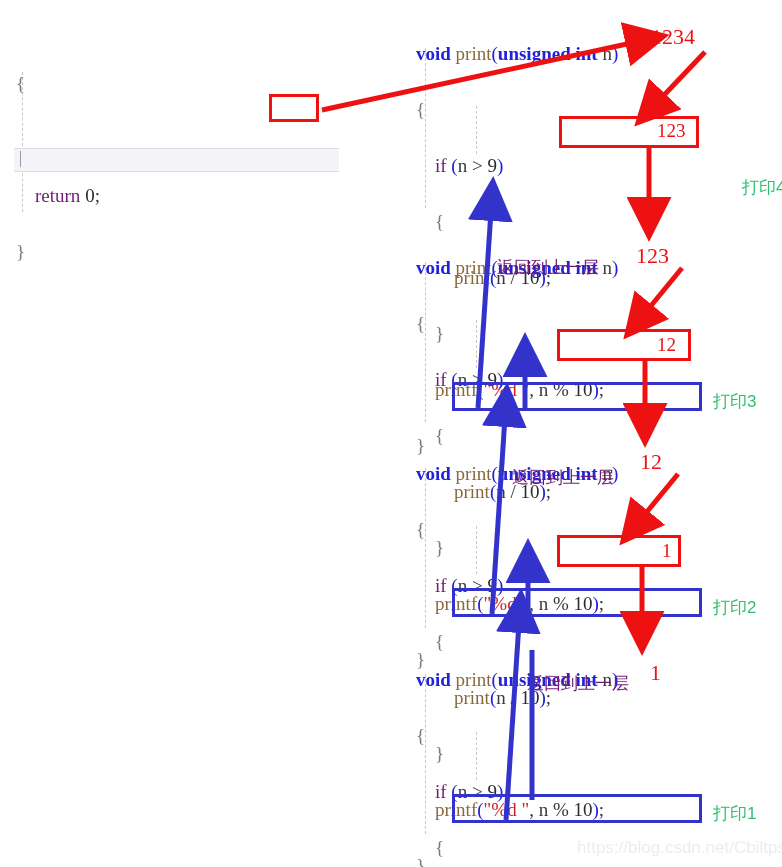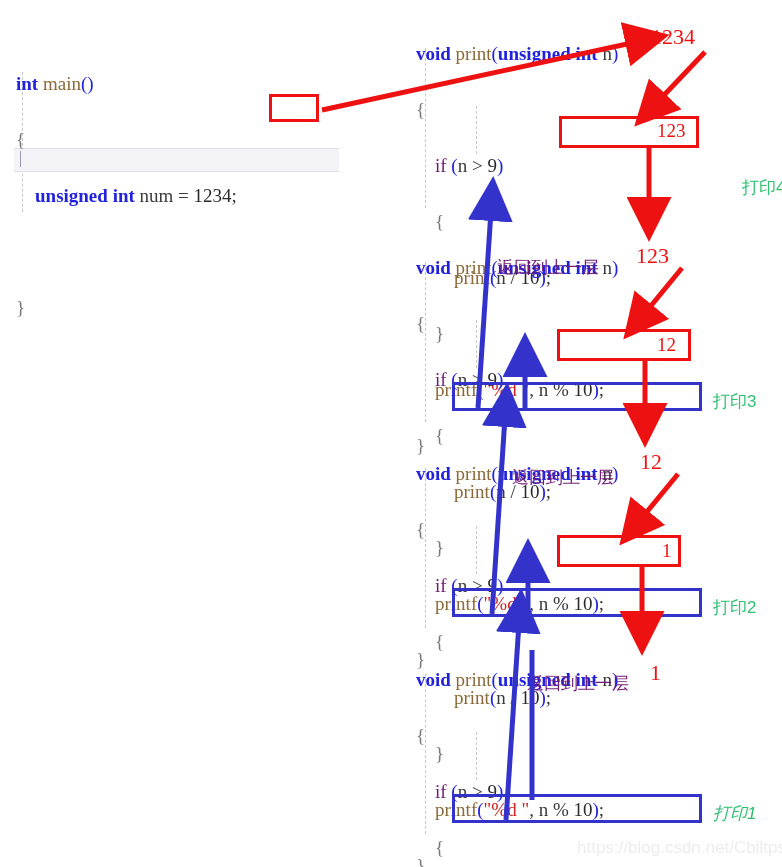--- a/index.html
+++ b/index.html
@@ -89,24 +89,23 @@
 <body>
 
 <div id="canvas">
 
   <div class="guide" style="left:22px;top:72px;height:140px;"></div>
 
   <div class="curline" style="left:14px;top:148px;width:325px;height:22px;"></div>
   <div class="curline-caret" style="left:20px;top:151px;height:16px;"></div>
 
   <div class="code" style="left:16px;top:42px;">
-<div class="ln"><span class="kw">int</span> <span class="fn">main</span><span class="pn">()</span></div>
-<div class="ln"><span class="br">{</span></div>
-<div class="ln">    <span class="kw">unsigned</span> <span class="kw">int</span> <span class="id">num</span> <span class="op">=</span> <span class="num">1234</span><span class="op">;</span></div>
+<div class="ln"><span class="br">{</span></div>
 <div class="ln"> </div>
+<div class="ln">    <span class="kw2">return</span> <span class="num">0</span><span class="op">;</span></div>
 <div class="ln"><span class="br">}</span></div>
   </div>
 
   <div class="redbox" style="left:269px;top:94px;width:50px;height:28px;"></div>
 
   <div class="guide" style="left:425px;top:48px;height:160px;"></div>
   <div class="guide" style="left:476px;top:106px;height:48px;"></div>
 
   <div class="code" style="left:416px;top:12px;">
 <div class="ln"><span class="kw">void</span> <span class="fn">print</span><span class="pn">(</span><span class="kw">unsigned</span> <span class="kw">int</span> <span class="id">n</span><span class="pn">)</span></div>
@@ -175,21 +174,21 @@
 <div class="ln">    <span class="kw2">if</span> <span class="pn">(</span><span class="id">n</span> <span class="op">&gt;</span> <span class="num">9</span><span class="pn">)</span></div>
 <div class="ln">    <span class="br">{</span></div>
 
 
 
 
   </div>
 
   <div class="lbl lbl-red" style="left:650px;top:660px;">1</div>
   <div class="bluebox" style="left:452px;top:794px;width:250px;height:29px;"></div>
-  <div class="lbl lbl-green" style="left:713px;top:802px;font-style:italic;">打印1</div>
+  <div class="lbl lbl-green" style="left:713px;top:802px;">打印1</div>
   <div class="lbl lbl-blue" style="left:527px;top:672px;">返回到上一层</div>
 
   <svg class="overlay" viewBox="0 0 782 867">
     <defs>
       <marker id="ah-red" markerWidth="9" markerHeight="9" refX="5" refY="4.5" orient="auto" markerUnits="strokeWidth">
         <path d="M0,0 L9,4.5 L0,9 z" fill="#ee1111"></path>
       </marker>
       <marker id="ah-blue" markerWidth="9" markerHeight="9" refX="5" refY="4.5" orient="auto" markerUnits="strokeWidth">
         <path d="M0,0 L9,4.5 L0,9 z" fill="#3333cc"></path>
       </marker>

